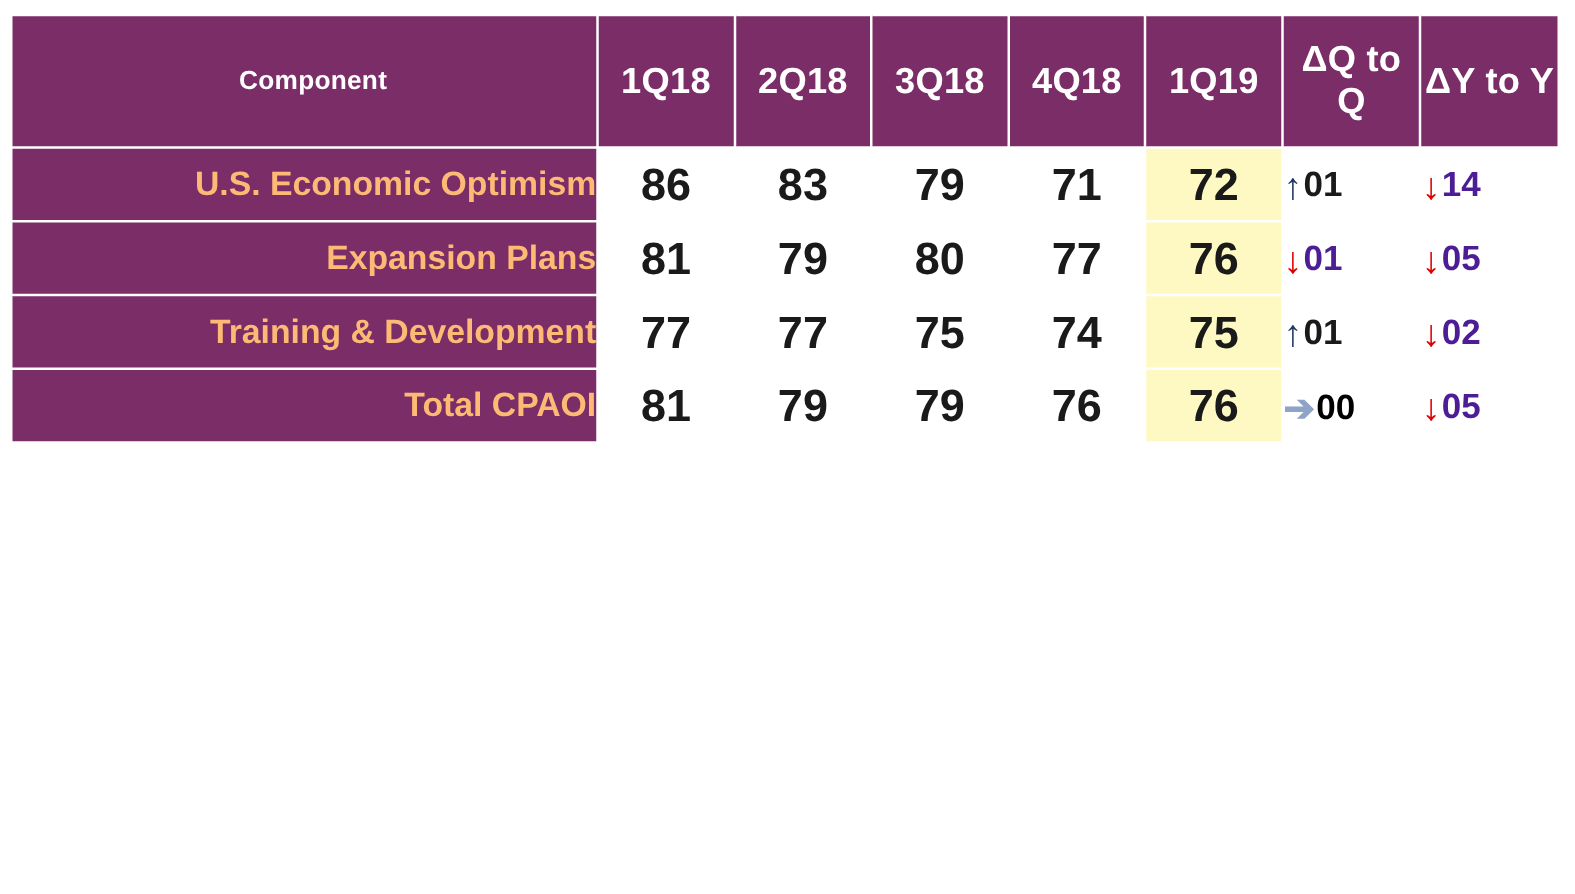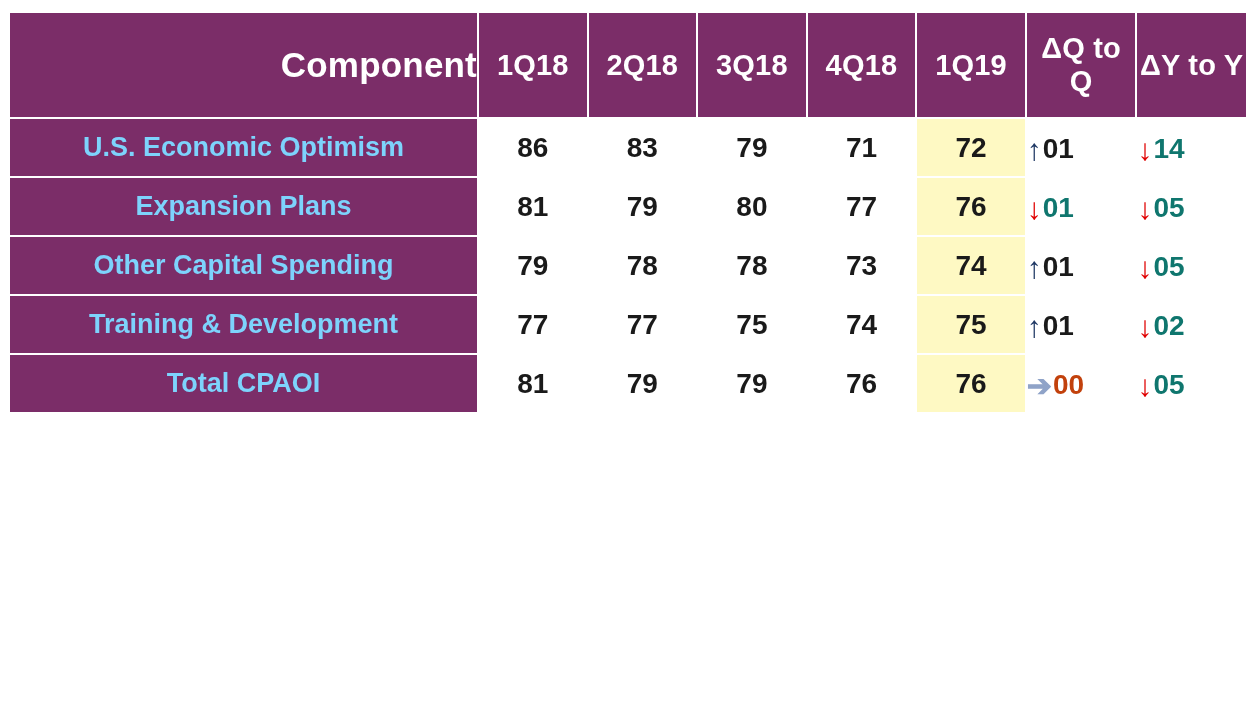--- a/index.html
+++ b/index.html
@@ -45,44 +45,44 @@
     background: #7B2D68;
     color: #ffffff;
     font-weight: bold;
     font-size: 29px;
     height: 104px;
     vertical-align: middle;
     text-align: center;
     letter-spacing: 0.2px;
   }
   thead th.comp-head {
-    text-align: right;
+    text-align: center;
     padding-left: 14px;
-    font-size: 35px;
+    font-size: 21px;
   }
 
   
   td.comp {
     background: #7B2D68;
-    color: #7dd3fc;
+    color: #fdba74;
     font-weight: bold;
     font-size: 27px;
     height: 57px;
-    text-align: center;
+    text-align: right;
     padding-left: 14px;
     white-space: nowrap;
     vertical-align: middle;
   }
 
   
   td.val {
     background: #ffffff;
     color: #1a1a1a;
     font-weight: bold;
-    font-size: 28px;
+    font-size: 36px;
     text-align: center;
     vertical-align: middle;
   }
   td.val.shaded {
     background: #fef9c3;
   }
 
   
   td.delta {
     background: #ffffff;
@@ -94,27 +94,27 @@
   td.delta .arrow {
     font-size: 30px;
     font-weight: bold;
     position: relative;
     top: 2px;
   }
   .up    { color: #1F3864; }
   .down  { color: #E00000; }
   .flat  { color: #8FA3C8; }
   td.delta .num {
-    color: #c2410c;
+    color: #000000;
     font-size: 28px;
     font-weight: bold;
     margin-left: 1px;
   }
   td.delta.up-cell .num  { color: #1a1a1a; }
-  td.delta.down-cell .num { color: #0f766e; }
+  td.delta.down-cell .num { color: #4c1d95; }
 
   
   table.cpaoi {
     border: 2px solid #ffffff;
   }
 </style>
 </head>
 <body>
 
 <div class="sheet">
@@ -156,30 +156,20 @@
           <td class="comp">Expansion Plans</td>
           <td class="val">81</td>
           <td class="val">79</td>
           <td class="val">80</td>
           <td class="val">77</td>
           <td class="val shaded">76</td>
           <td class="delta down-cell"><span class="arrow down">↓</span><span class="num">01</span></td>
           <td class="delta down-cell"><span class="arrow down">↓</span><span class="num">05</span></td>
         </tr>
         <tr>
-          <td class="comp">Other Capital Spending</td>
-          <td class="val">79</td>
-          <td class="val">78</td>
-          <td class="val">78</td>
-          <td class="val">73</td>
-          <td class="val shaded">74</td>
-          <td class="delta up-cell"><span class="arrow up">↑</span><span class="num">01</span></td>
-          <td class="delta down-cell"><span class="arrow down">↓</span><span class="num">05</span></td>
-        </tr>
-        <tr>
           <td class="comp">Training &amp; Development</td>
           <td class="val">77</td>
           <td class="val">77</td>
           <td class="val">75</td>
           <td class="val">74</td>
           <td class="val shaded">75</td>
           <td class="delta up-cell"><span class="arrow up">↑</span><span class="num">01</span></td>
           <td class="delta down-cell"><span class="arrow down">↓</span><span class="num">02</span></td>
         </tr>
         <tr>

